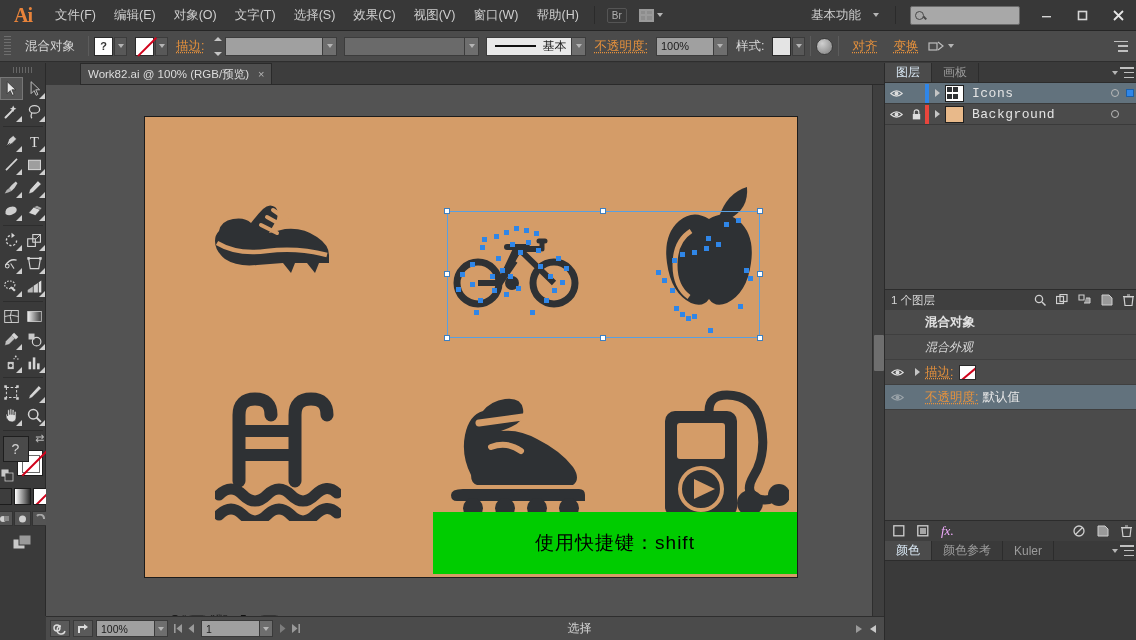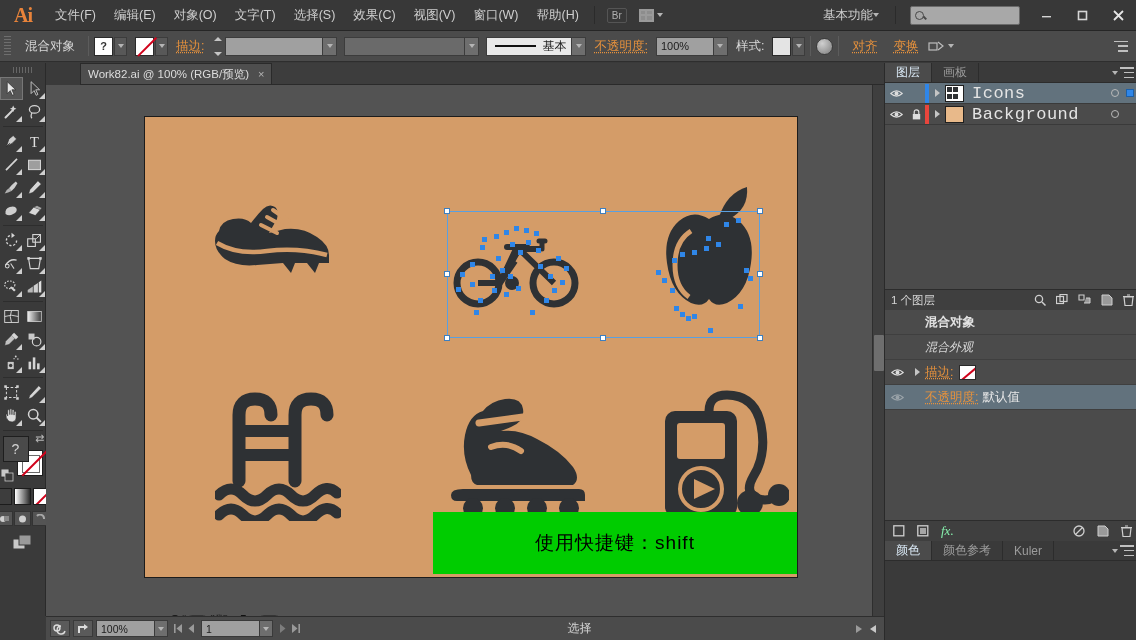--- a/index.html
+++ b/index.html
@@ -10,21 +10,21 @@
   .menubar{position:absolute;left:0;top:0;width:1136px;height:31px;background:#383838;border-bottom:1px solid #262626;display:flex;align-items:center;}
   .ai-logo{width:46px;height:31px;display:flex;align-items:center;justify-content:center;color:#e8833a;font-size:20px;font-weight:bold;font-family:"Liberation Serif",serif;letter-spacing:-1px;}
   .menu-item{padding:0 9px;height:31px;line-height:31px;color:#cfcfcf;font-size:12.5px;cursor:default;white-space:nowrap;}
   .mb-sep{width:1px;height:18px;background:#2b2b2b;margin:0 6px;}
   .br-btn{padding:1px 4px;border:1px solid #555;border-radius:2px;color:#b0b0b0;font-size:10px;margin-left:6px;}
   .arrange-btn{display:flex;align-items:center;gap:3px;margin-left:12px;}
   .grid-ico{width:15px;height:13px;border:1px solid #9a9a9a;display:grid;grid-template-columns:1fr 1fr;}
   .grid-ico i{border:0.5px solid #9a9a9a;background:#8d8d8d;}
   .caret{width:0;height:0;border-left:3.5px solid transparent;border-right:3.5px solid transparent;border-top:4px solid #b5b5b5;}
   .mb-right{margin-left:auto;display:flex;align-items:center;height:31px;}
-  .workspace-sel{display:flex;align-items:center;gap:0;padding:0 10px;color:#cfcfcf;font-size:12.5px;}
+  .workspace-sel{display:flex;align-items:center;gap:12px;padding:0 10px;color:#cfcfcf;font-size:12.5px;}
   .search-box{width:110px;height:19px;background:#a8a8a8;border:1px solid #6a6a6a;border-radius:2px;display:flex;align-items:center;padding-left:4px;margin:0 8px;}
   .mag{width:9px;height:9px;border:1.5px solid #484848;border-radius:50%;position:relative;}
   .mag::after{content:'';position:absolute;width:4px;height:1.5px;background:#484848;right:-4px;bottom:0;transform:rotate(45deg);}
   .winbtns{display:flex;height:31px;}
   .winbtn{width:36px;height:31px;display:flex;align-items:center;justify-content:center;color:#d5d5d5;font-size:12px;}
 
   
   .controlbar{position:absolute;left:0;top:31px;width:1136px;height:31px;background:#4b4b4b;border-bottom:1px solid #2e2e2e;display:flex;align-items:center;padding-left:4px;}
   .grip{width:7px;height:20px;background:repeating-linear-gradient(to bottom,#6e6e6e 0 1px,transparent 1px 3px);margin-right:6px;}
   .cb-label{color:#d8d8d8;font-size:12.5px;padding:0 8px;white-space:nowrap;}
@@ -112,21 +112,21 @@
   .ptab.act{background:#4b4b4b;color:#d9e8f5;}
   .pmenu{margin-left:auto;display:flex;align-items:center;padding-right:6px;gap:2px;}
   .pbody{background:#4b4b4b;}
   .layerrow{height:21px;display:flex;align-items:center;border-bottom:1px solid #3a3a3a;font-size:12px;color:#e4e4e4;}
   .layerrow.sel{background:#62727d;}
   .lr-eye{width:22px;display:flex;align-items:center;justify-content:center;}
   .lr-lock{width:18px;display:flex;align-items:center;justify-content:center;}
   .lr-color{width:4px;height:19px;}
   .lr-tri{width:16px;display:flex;align-items:center;justify-content:center;}
   .lr-thumb{width:19px;height:17px;border:1px solid #1f1f1f;}
-  .lr-name{flex:1;padding-left:8px;font-family:"Liberation Mono",monospace;font-size:17px;letter-spacing:0.5px;}
+  .lr-name{flex:1;padding-left:8px;font-family:"Liberation Mono",monospace;font-size:13px;letter-spacing:0.5px;}
   .lr-circ{width:8px;height:8px;border:1.5px solid #b9b9b9;border-radius:50%;margin-right:7px;}
   .lr-sqr{width:8px;height:8px;background:#2f86e8;border:1px solid #1b5fa8;margin-right:6px;}
   .layer-foot{height:21px;background:#3f3f3f;border-top:1px solid #2c2c2c;display:flex;align-items:center;padding:0 6px;font-size:11.5px;color:#d4d4d4;}
   .lf-icons{margin-left:auto;display:flex;gap:10px;align-items:center;}
   .aprow{height:25px;display:flex;align-items:center;border-bottom:1px solid #3f3f3f;font-size:12.5px;color:#e2e2e2;}
   .aprow.hdr{background:#4b4b4b;font-weight:bold;}
   .aprow.sub{font-style:italic;color:#d8d8d8;font-size:12px;}
   .aprow.sel{background:#62727d;}
   .ap-eye{width:24px;display:flex;align-items:center;justify-content:center;}
   .ap-tri{width:16px;display:flex;align-items:center;justify-content:center;}
@@ -804,21 +804,21 @@
     </div>
   </div>
   <div class="ap-foot">
     <svg width="12" height="12" viewBox="0 0 12 12">
         <rect x="0.8" y="0.8" width="10" height="10" fill="none" stroke="#cfcfcf" stroke-width="1.3"></rect>
       </svg>
     <svg width="12" height="12" viewBox="0 0 12 12">
         <rect x="0.8" y="0.8" width="10" height="10" fill="none" stroke="#cfcfcf" stroke-width="1.3"></rect>
         <rect x="3" y="3" width="6" height="6" fill="#a5a5a5"></rect>
       </svg>
-    <span style="color:#86efac;font-style:italic;font-size:13px;font-family:'Liberation Serif',serif">fx.</span>
+    <span style="color:#f0abfc;font-style:italic;font-size:13px;font-family:'Liberation Serif',serif">fx.</span>
     <div style="margin-left:auto;display:flex;gap:12px;align-items:center">
       <svg width="12" height="12" viewBox="0 0 12 12">
           <circle cx="6" cy="6" r="5" fill="none" stroke="#cfcfcf" stroke-width="1.3"></circle>
           <path d="M2.5 9.5 L9.5 2.5" stroke="#cfcfcf" stroke-width="1.3"></path>
         </svg>
       <svg width="12" height="12" viewBox="0 0 12 12">
           <path d="M1 11 L1 1 L8 1 L11 4 L11 11z" fill="#9a9a9a" stroke="#cfcfcf" stroke-width="1"></path>
         </svg>
       <svg width="11" height="12" viewBox="0 0 11 12">
           <path d="M1 3 L10 3 L9 11.5 L2 11.5z" fill="none" stroke="#cfcfcf" stroke-width="1.2"></path>

